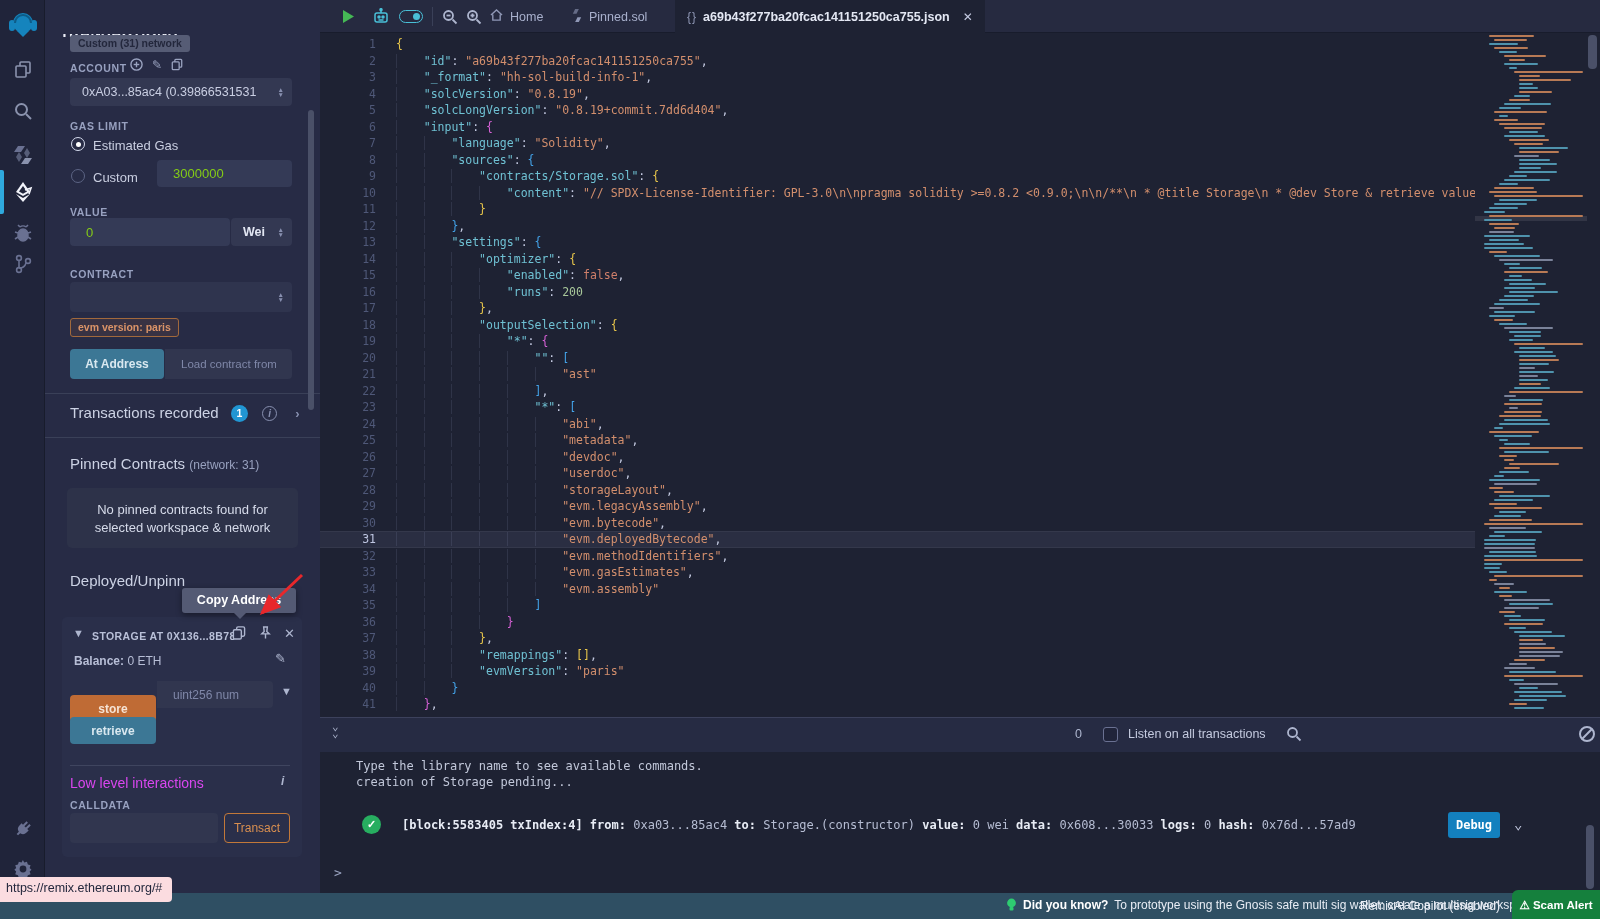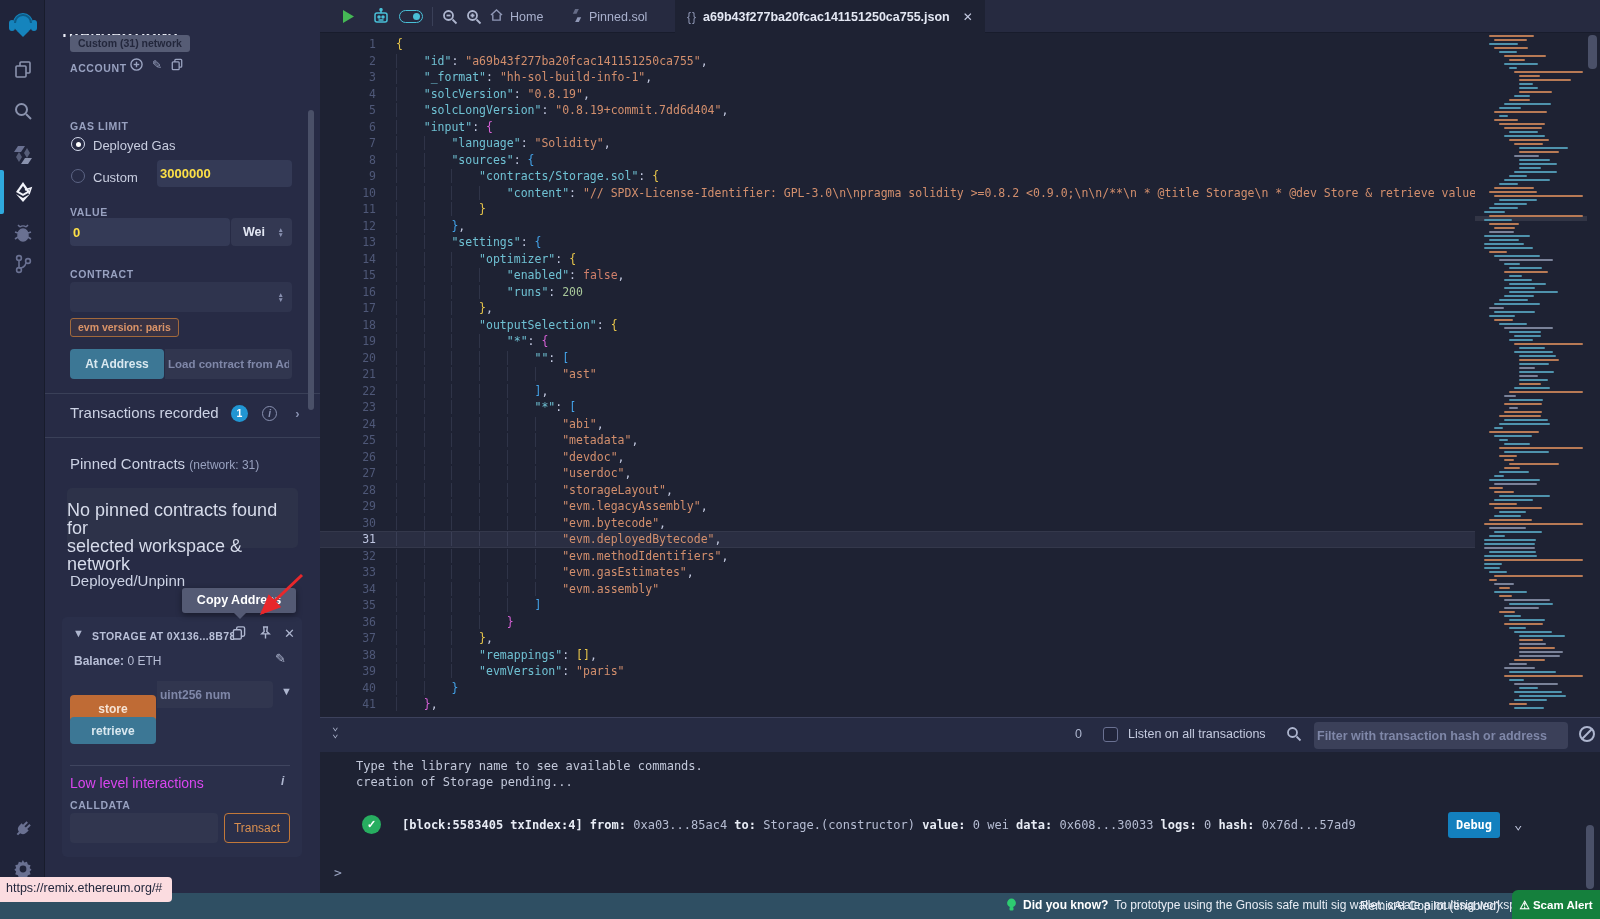--- a/index.html
+++ b/index.html
@@ -23,32 +23,32 @@
   .hdr-panel-icon::before { content:""; position:absolute; left:0; top:0; width:5px; height:100%; background:#aeb6cf; }
   .net-badge { position:absolute; left:25px; top:35px; background:#565c75; color:#23273c; font-size:10.5px; font-weight:bold; padding:2px 8px 3px; border-radius:3px; }
   .sec-label { position:absolute; font-size:10.5px; font-weight:bold; letter-spacing:.6px; color:#98a1c0; }
   .mini-icons { position:absolute; display:flex; gap:9px; color:#9aa3c0; font-size:12px; }
   .sel { position:absolute; background:#333852; border-radius:4px; color:#c9cee2; font-size:12.5px; display:flex; align-items:center; padding:0 8px 0 12px; overflow:hidden; white-space:nowrap; }
   .stepper { margin-left:auto; display:flex; flex-direction:column; color:#8890b0; font-size:6.5px; line-height:5.5px; flex:none; }
   .radio { position:absolute; width:14px; height:14px; border-radius:50%; border:1px solid #5c6484; }
   .radio.sel-on { border-color:#d6dcee; }
   .radio.sel-on::before { content:""; position:absolute; left:3.5px; top:3.5px; width:5px; height:5px; border-radius:50%; background:#fff; }
   .radio-label { position:absolute; font-size:13px; color:#c9cee0; }
-  .txt-input { background:#343a56; border:none; outline:none; border-radius:4px; color:#fde047; font-size:13px; padding:0 3px; font-family:"Liberation Sans",sans-serif;font-weight:bold; }
+  .txt-input { background:#343a56; border:none; outline:none; border-radius:4px; color:#84cc16; font-size:13px; padding:0 16px; font-family:"Liberation Sans",sans-serif; }
   .txt-input::placeholder { color:#7f87a8; }
   .pill-badge { position:absolute; font-size:10.5px; font-weight:bold; color:#db9468; border:1px solid #a2693c; background:rgba(178,108,55,.12); border-radius:3px; padding:2px 7px 3px; }
   .btn { border:none; border-radius:4px; font-size:12px; font-weight:bold; font-family:"Liberation Sans",sans-serif; cursor:pointer; }
   .btn-teal { background:#3c7795; color:#d9e8f0; }
   .btn-orange { background:#bf6b35; color:#f6e3d4;margin-top:14px; }
   .divider { position:absolute; left:0; width:275px; height:1px; background:#3a4058; }
   .h2row { position:absolute; left:25px; color:#ccd2e4; font-size:15px; }
   .count-badge { display:inline-block; background:#2196d3; color:#fff; border-radius:50%; width:17px; height:17px; font-size:10.5px; font-weight:bold; text-align:center; line-height:17px; vertical-align:1px; }
   .info-i { display:inline-block; width:15px; height:15px; border:1px solid #8890b0; border-radius:50%; color:#8890b0; font-size:10px; text-align:center; line-height:14px; font-style:italic; font-weight:bold; vertical-align:1px; }
   .chev-right { color:#8890b0; font-size:13px; font-weight:bold; }
-  .empty-box { position:absolute; left:22px; top:488px; width:231px; height:60px; background:#2d3249; border-radius:5px; color:#d6dbea; font-size:18px; text-align:left; padding-top:13px; line-height:18px; }
+  .empty-box { position:absolute; left:22px; top:488px; width:231px; height:60px; background:#2d3249; border-radius:5px; color:#d6dbea; font-size:13px; text-align:center; padding-top:13px; line-height:18px; }
   .contract-card { position:absolute; left:17px; top:617px; width:240px; height:240px; background:#2a2f4a; border-radius:5px; }
   .cc-title { position:absolute; left:30px; top:13px; font-size:10.5px; font-weight:bold; letter-spacing:.4px; color:#b9c0d8; }
   .cc-icon { position:absolute; color:#aeb6cf; cursor:pointer; }
   .panel-scrollbar { position:absolute; right:6px; top:110px; width:6px; height:300px; background:#4a5068; border-radius:3px; }
 
   
   .copy-tip { position:absolute; left:137px; top:588px; width:114px; height:25px; background:#545a74; border-radius:3px; color:#fff; font-size:12.5px; font-weight:bold; text-align:center; line-height:25px; z-index:8; box-shadow:0 2px 6px rgba(0,0,0,.4); }
   .copy-tip::after { content:""; position:absolute; left:52px; bottom:-6px; border:6px solid transparent; border-top-color:#545a74; border-bottom:none; }
   .red-arrow { position:absolute; left:195px; top:565px; z-index:9; pointer-events:none; }
 
@@ -205,24 +205,31 @@
             <circle cx="7" cy="7" r="6"></circle>
             <line x1="7" y1="4" x2="7" y2="10"></line>
             <line x1="4" y1="7" x2="10" y2="7"></line>
           </svg></span>
       <span>✎</span>
       <span><svg width="12" height="13" viewBox="0 0 14 14" fill="none" stroke="#9aa3c0" stroke-width="1.5">
             <rect x="4.5" y="1" width="8" height="9" rx="1"></rect>
             <rect x="1.5" y="4" width="8" height="9" rx="1" fill="#272b45"></rect>
           </svg></span>
     </div>
+    <div class="sel" style="left:25px;top:78px;width:222px;height:28px">
+      <span style="overflow:hidden;white-space:nowrap">0xA03...85ac4 (0.39866531531</span>
+      <span class="stepper">
+          <span>▲</span>
+          <span>▼</span>
+        </span>
+    </div>
 
     <div class="sec-label" style="left:25px;top:120px">GAS LIMIT</div>
     <span class="radio sel-on" style="left:26px;top:137px"></span>
-    <span class="radio-label" style="left:48px;top:138px">Deployed Gas</span>
+    <span class="radio-label" style="left:48px;top:138px">Estimated Gas</span>
     <span class="radio" style="left:26px;top:169px"></span>
     <span class="radio-label" style="left:48px;top:170px">Custom</span>
     <input class="txt-input" style="position: absolute; left: 112px; top: 160px; width: 135px; height: 27px;" value="3000000">
 
     <div class="sec-label" style="left:25px;top:206px">VALUE</div>
     <input class="txt-input" style="position: absolute; left: 25px; top: 218px; width: 160px; height: 28px;" value="0">
     <div class="sel" style="left:186px;top:218px;width:61px;height:28px;font-weight:bold;color:#e2e6f2">
       <span>Wei</span>
       <span class="stepper">
           <span>▲</span>
@@ -632,21 +639,20 @@
     <div class="terminal">
       <div class="term-bar">
         <div class="term-caret">⌄<br>⌄</div>
         <span class="term-zero">0</span>
         <span class="term-check"></span>
         <span class="term-listen">Listen on all transactions</span>
         <span class="term-search"><svg width="16" height="16" viewBox="0 0 16 16" fill="none" stroke="#aeb6cf" stroke-width="1.8">
               <circle cx="6.5" cy="6.5" r="4.5"></circle>
               <line x1="10.5" y1="10.5" x2="14.5" y2="14.5"></line>
             </svg></span>
-        <input class="txt-input term-filter" placeholder="Filter with transaction hash or address" style="">
         <span class="term-block-icon"></span>
       </div>
       <div class="term-line" style="top:42px">Type the library name to see available commands.</div>
       <div class="term-line" style="top:58px">creation of Storage pending...</div>
       <div class="tx-row">
         <span class="tx-check">✓</span>
         <span class="tx-text" id="tx-text"><b>[block:5583405 txIndex:4]</b><b> from: </b><span>0xa03...85ac4</span><b> to: </b><span>Storage.(constructor)</span><b> value: </b><span>0 wei</span><b> data: </b><span>0x608...30033</span><b> logs: </b><span>0</span><b> hash: </b><span>0x76d...57ad9</span></span>
         <button class="debug-btn">Debug</button>
         <span class="debug-chev">⌄</span>
       </div>

